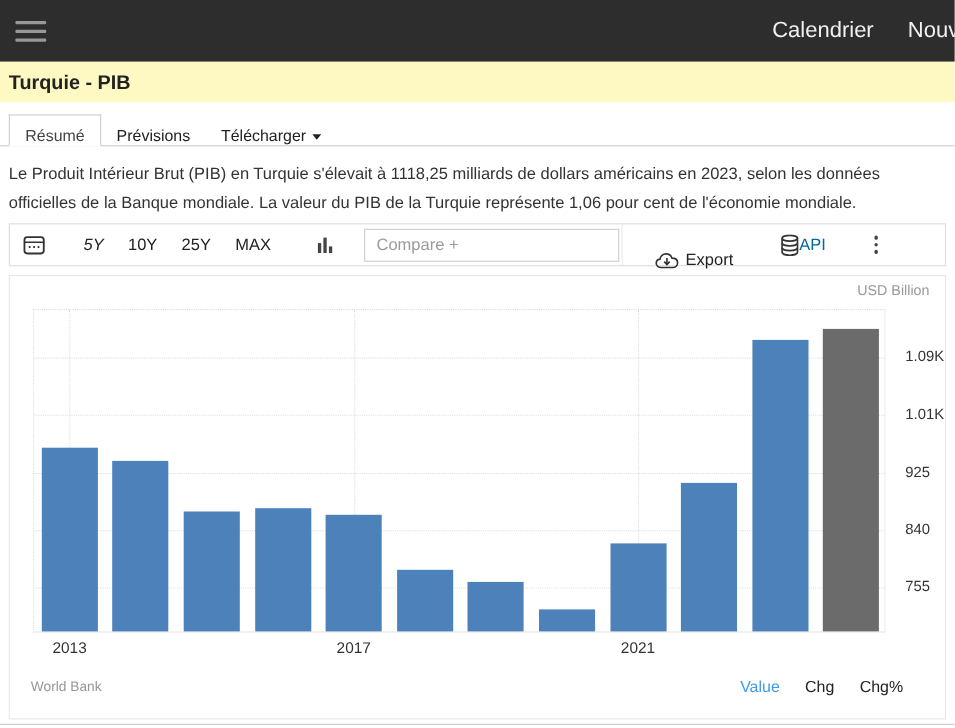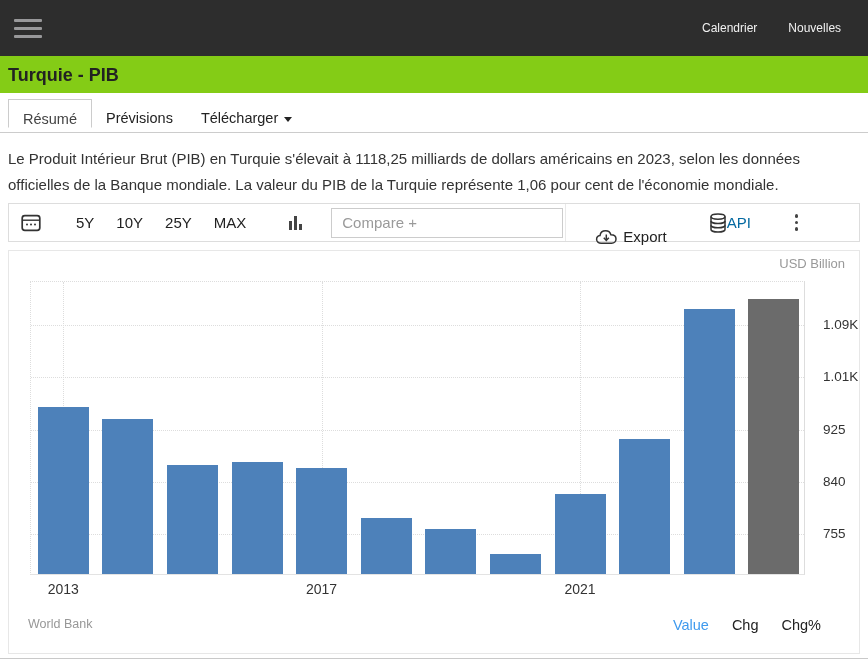--- a/index.html
+++ b/index.html
@@ -17,44 +17,44 @@
     height: 56px; background: #2d2d2d;
     display: flex; align-items: center;
     position: relative;
   }
   .hamburger { margin-left: 9px; width: 38px; padding: 5px; cursor: pointer; }
   .hamburger span { display: block; width: 28px; height: 3px; background: #98989a; border-radius: 1px; margin: 5px 0; }
   .logo { margin-left: 17px; line-height: 14px; font-size: 15.5px; font-weight: bold; letter-spacing: 0.4px; cursor: pointer; }
   .logo-top { color: #ffffff; }
   .logo-bottom { color: #7e7e7e; }
   .header-nav { position: absolute; left: 702px; top: 0; height: 56px; display: flex; align-items: center; gap: 31px; white-space: nowrap; }
-  .header-nav a { color: #f1f1f1; font-size: 12px; text-decoration: none; cursor: pointer; }
-
-  
-  .title-bar { background: #84cc16; padding: 9px 8px 8px; height: 37px; }
+  .header-nav a { color: #f1f1f1; font-size: 20px; text-decoration: none; cursor: pointer; }
+
+  
+  .title-bar { background: #fef9c3; padding: 9px 8px 8px; height: 37px; }
   .title-bar h1 { font-size: 18px; font-weight: bold; color: #222; }
 
   
-  .tab-bar { height: 40px; border-bottom: 1px solid #ccc; padding-left: 8px; display: flex; align-items: center; background: #fff; }
+  .tab-bar { height: 40px; border-bottom: 1px solid #ccc; padding-left: 8px; display: flex; align-items: flex-end; background: #fff; }
   .tab { padding: 11px 14px 0; font-size: 14.5px; color: #222; cursor: pointer; white-space: nowrap; }
   .tab.active { border: 1px solid #ccc; border-bottom: 1px solid #fff; margin-bottom: -1px; background: #fff; color: #444; }
   .caret-down { display: inline-block; width: 0; height: 0; border-left: 4.5px solid transparent; border-right: 4.5px solid transparent; border-top: 5px solid #222; margin-left: 6px; vertical-align: middle; }
 
   
   .summary { padding: 13px 8px 5px; font-size: 15px; line-height: 26px; color: #333; height: 70px; }
 
   
   .toolbar {
     margin: 0 8px; height: 39px; border: 1px solid #ddd; background: #fff;
     display: flex; align-items: center;
   }
   .icon-btn { display: flex; align-items: center; cursor: pointer; }
   .cal-btn { margin-left: 12px; }
   .range-btn { font-size: 15px; color: #222; padding: 0 9px; margin-left: 4px; cursor: pointer; background: none; border: none; font-family: inherit; }
-  .range-btn:first-of-type { margin-left: 26px; }
+  .range-btn:first-of-type { margin-left: 26px; font-style: italic; }
   .chart-type-btn { margin-left: 34px; display: flex; align-items: flex-end; gap: 2px; height: 14px; cursor: pointer; }
   .chart-type-btn i { display: block; width: 3px; background: #444; }
   .compare-input {
     margin-left: 29px; width: 232px; height: 30px; border: 1px solid #ccc;
     padding: 0 10px; font-size: 15px; font-family: inherit; color: #333; outline: none;
   }
   .compare-input::placeholder { color: #9a9a9a; }
   .toolbar-divider { width: 1px; height: 37px; background: #e9e9e9; margin-left: 2px; }
   .export-btn { margin-left: 29px; gap: 4px; font-size: 15px; color: #222; margin-top: 28px; }
   .api-btn { margin-left: 42px; font-size: 15px; color: #0369a1; }

